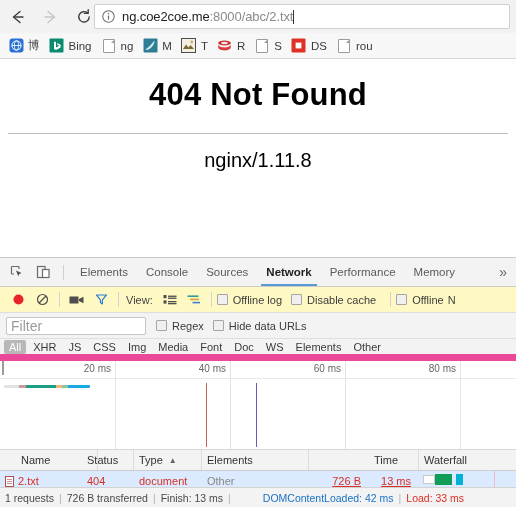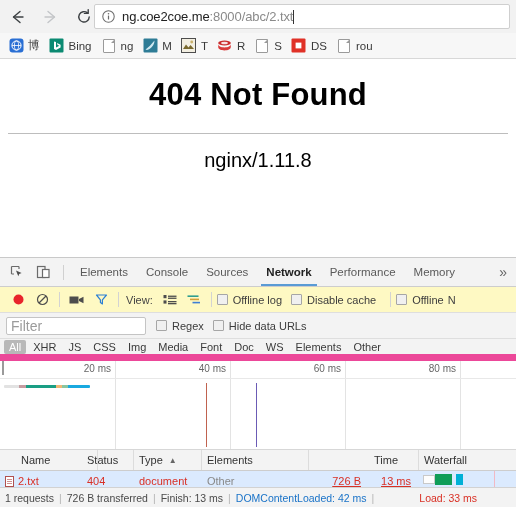--- a/index.html
+++ b/index.html
@@ -229,22 +229,22 @@
   .wf-marker { position: absolute; top: 0; width: 1px; height: 20px; }
 
   
   .dt-status {
     position: absolute; bottom: 0; left: 0; width: 516px; height: 20px;
     background: #f3f3f3; border-top: 1px solid #d2d2d2;
     display: flex; align-items: center; padding-left: 5px;
     font-size: 10.5px; color: #4a4a4a; overflow: hidden; white-space: nowrap;
   }
   .st-sep { color: #b5b5b5; margin: 0 5px; }
-  .st-blue { color: #1a73c8; }
-  .st-red { color: #d93025; margin-left: 40px; }
+  .st-blue { color: #1a73c8; margin-left: 27px; }
+  .st-red { color: #d93025; }
 </style>
 </head>
 <body>
 
 <div id="app">
 
   <div class="browser-toolbar">
     <div class="nav-btn">
       <svg width="18" height="18" viewBox="0 0 18 18">
         <path d="M11 3.5 L4.5 9 L11 14.5" fill="none" stroke="#3c4043" stroke-width="1.4" stroke-linecap="round" stroke-linejoin="round"></path>

